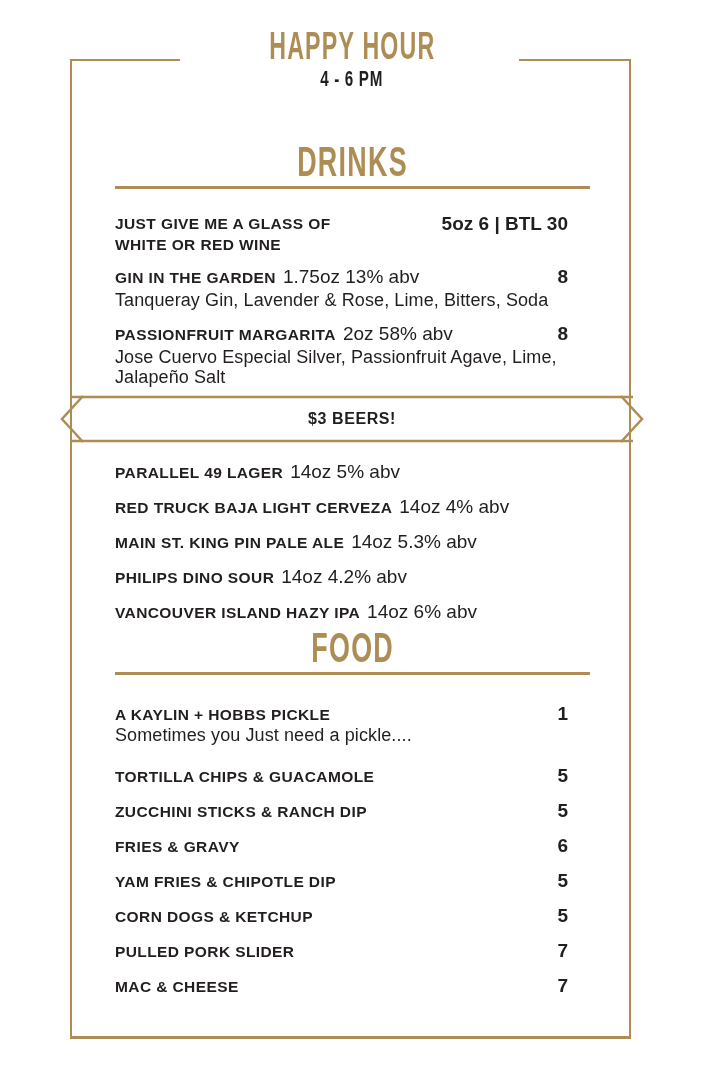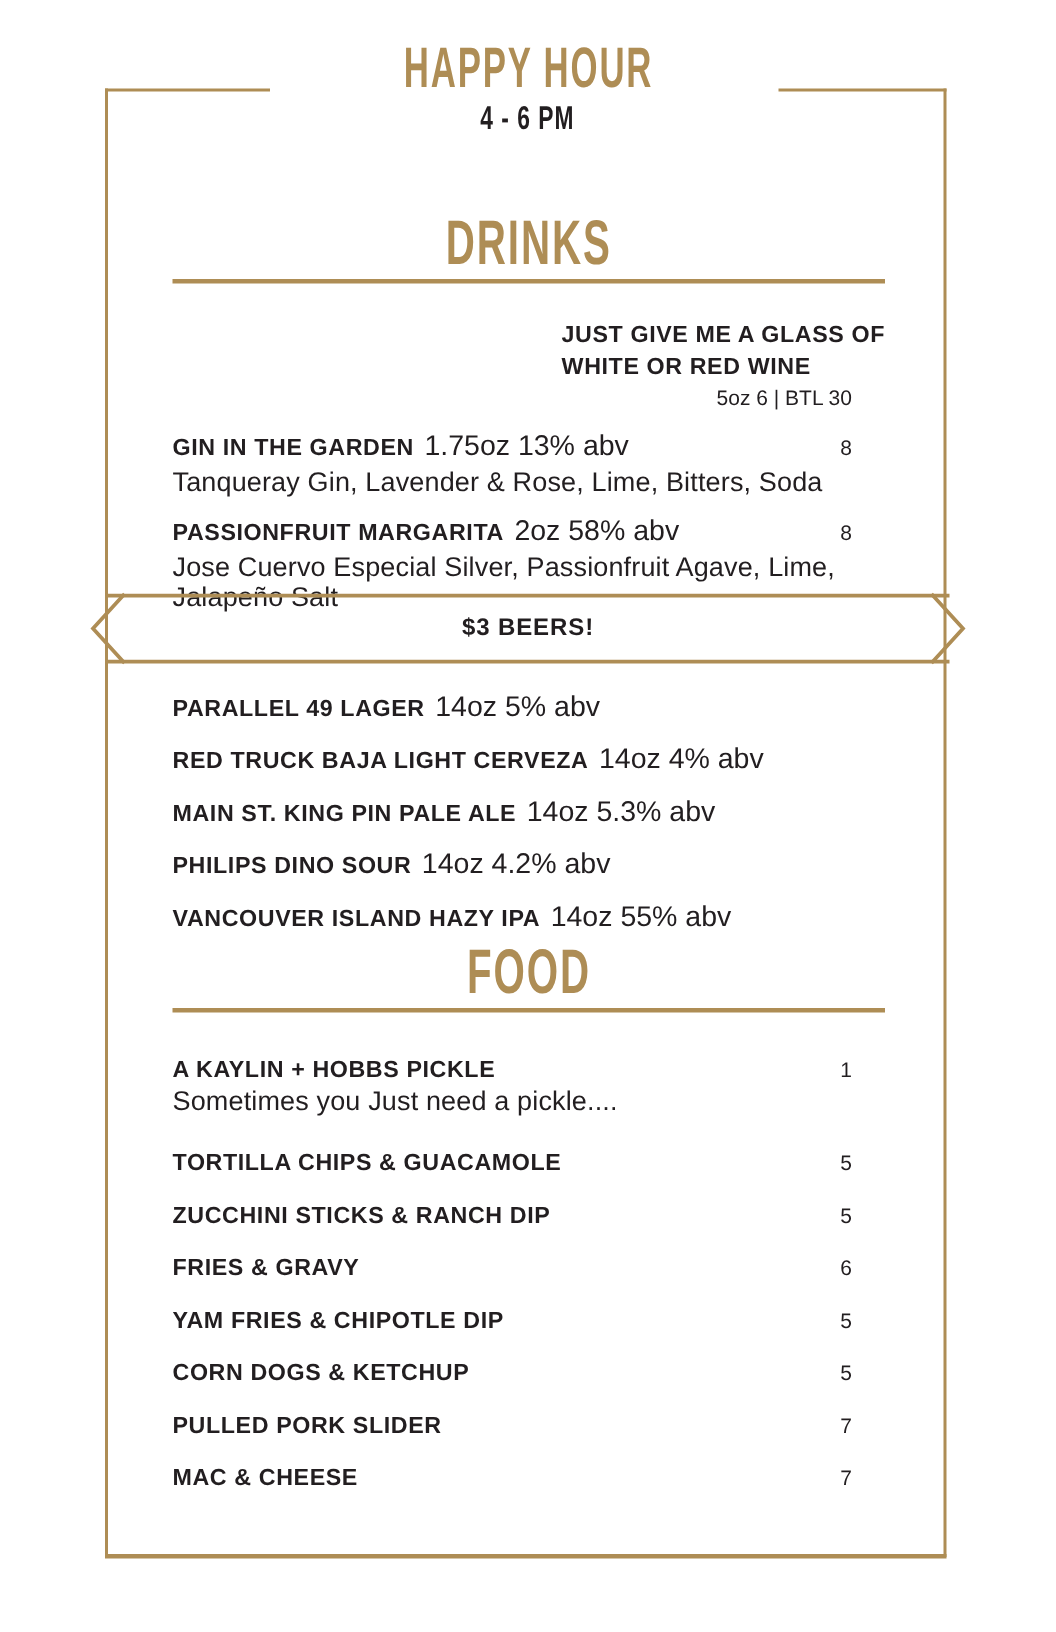--- a/index.html
+++ b/index.html
@@ -20,21 +20,21 @@
   .page-hours{font-size:22px;font-weight:bold;letter-spacing:1px;color:#221e20;display:inline-block;transform:scaleX(0.69);white-space:nowrap;}
   .section-head{position:absolute;left:115px;width:475px;text-align:center;line-height:44px;}
   .section-head .deco{font-size:42px;transform:scaleX(0.64);}
   .section-rule{position:absolute;left:115px;width:475px;height:3px;background:#ae8d55;}
   
   .content{position:absolute;left:115px;width:475px;}
   .row{display:flex;justify-content:space-between;align-items:baseline;}
   .name{font-weight:bold;font-size:15.5px;letter-spacing:0.4px;line-height:21px;}
   .detail{font-size:19px;font-weight:normal;letter-spacing:0;margin-left:7px;}
   .desc{font-size:18px;line-height:20px;letter-spacing:0.1px;}
-  .price{font-weight:normal;font-size:14px;padding-right:22px;white-space:nowrap;}
+  .price{font-weight:bold;font-size:19px;padding-right:22px;white-space:nowrap;}
   .beer-row{line-height:20px;margin-bottom:14px;}
   .food-row{line-height:20px;margin-bottom:14px;}
   
   .ribbon{position:absolute;left:57px;top:394px;width:590px;height:50px;}
   .ribbon svg{position:absolute;left:0;top:0;}
   .ribbon-label{
     position:absolute;left:0;top:0;width:590px;height:50px;
     display:flex;align-items:center;justify-content:center;
     font-weight:bold;font-size:16px;letter-spacing:0.6px;
   }
@@ -55,21 +55,21 @@
   <span class="page-hours">4 - 6 PM</span>
 </div>
 
 <div class="section-head" style="top:140px;">
   <span class="deco">DRINKS</span>
 </div>
 <div class="section-rule" style="top:186px;"></div>
 
 <div class="content" style="top:213px;">
 
-  <div class="row" style="align-items:flex-end;flex-direction:column;">
+  <div class="row" style="align-items:flex-start;">
     <div>
       <div class="name">JUST GIVE ME A GLASS OF</div>
       <div class="name">WHITE OR RED WINE</div>
     </div>
     <div class="price" style="line-height:21px;">5oz 6 | BTL 30</div>
   </div>
 
   <div style="margin-top:11px;">
     <div class="row">
       <div>
@@ -111,21 +111,21 @@
   <div class="beer-row">
     <span class="name">RED TRUCK BAJA LIGHT CERVEZA</span><span class="detail">14oz 4% abv</span>
   </div>
   <div class="beer-row">
     <span class="name">MAIN ST. KING PIN PALE ALE</span><span class="detail">14oz 5.3% abv</span>
   </div>
   <div class="beer-row">
     <span class="name">PHILIPS DINO SOUR</span><span class="detail">14oz 4.2% abv</span>
   </div>
   <div class="beer-row">
-    <span class="name">VANCOUVER ISLAND HAZY IPA</span><span class="detail">14oz 55% abv</span>
+    <span class="name">VANCOUVER ISLAND HAZY IPA</span><span class="detail">14oz 6% abv</span>
   </div>
 </div>
 
 <div class="section-head" style="top:626px;">
   <span class="deco">FOOD</span>
 </div>
 <div class="section-rule" style="top:672px;"></div>
 
 <div class="content" style="top:703px;">
 

